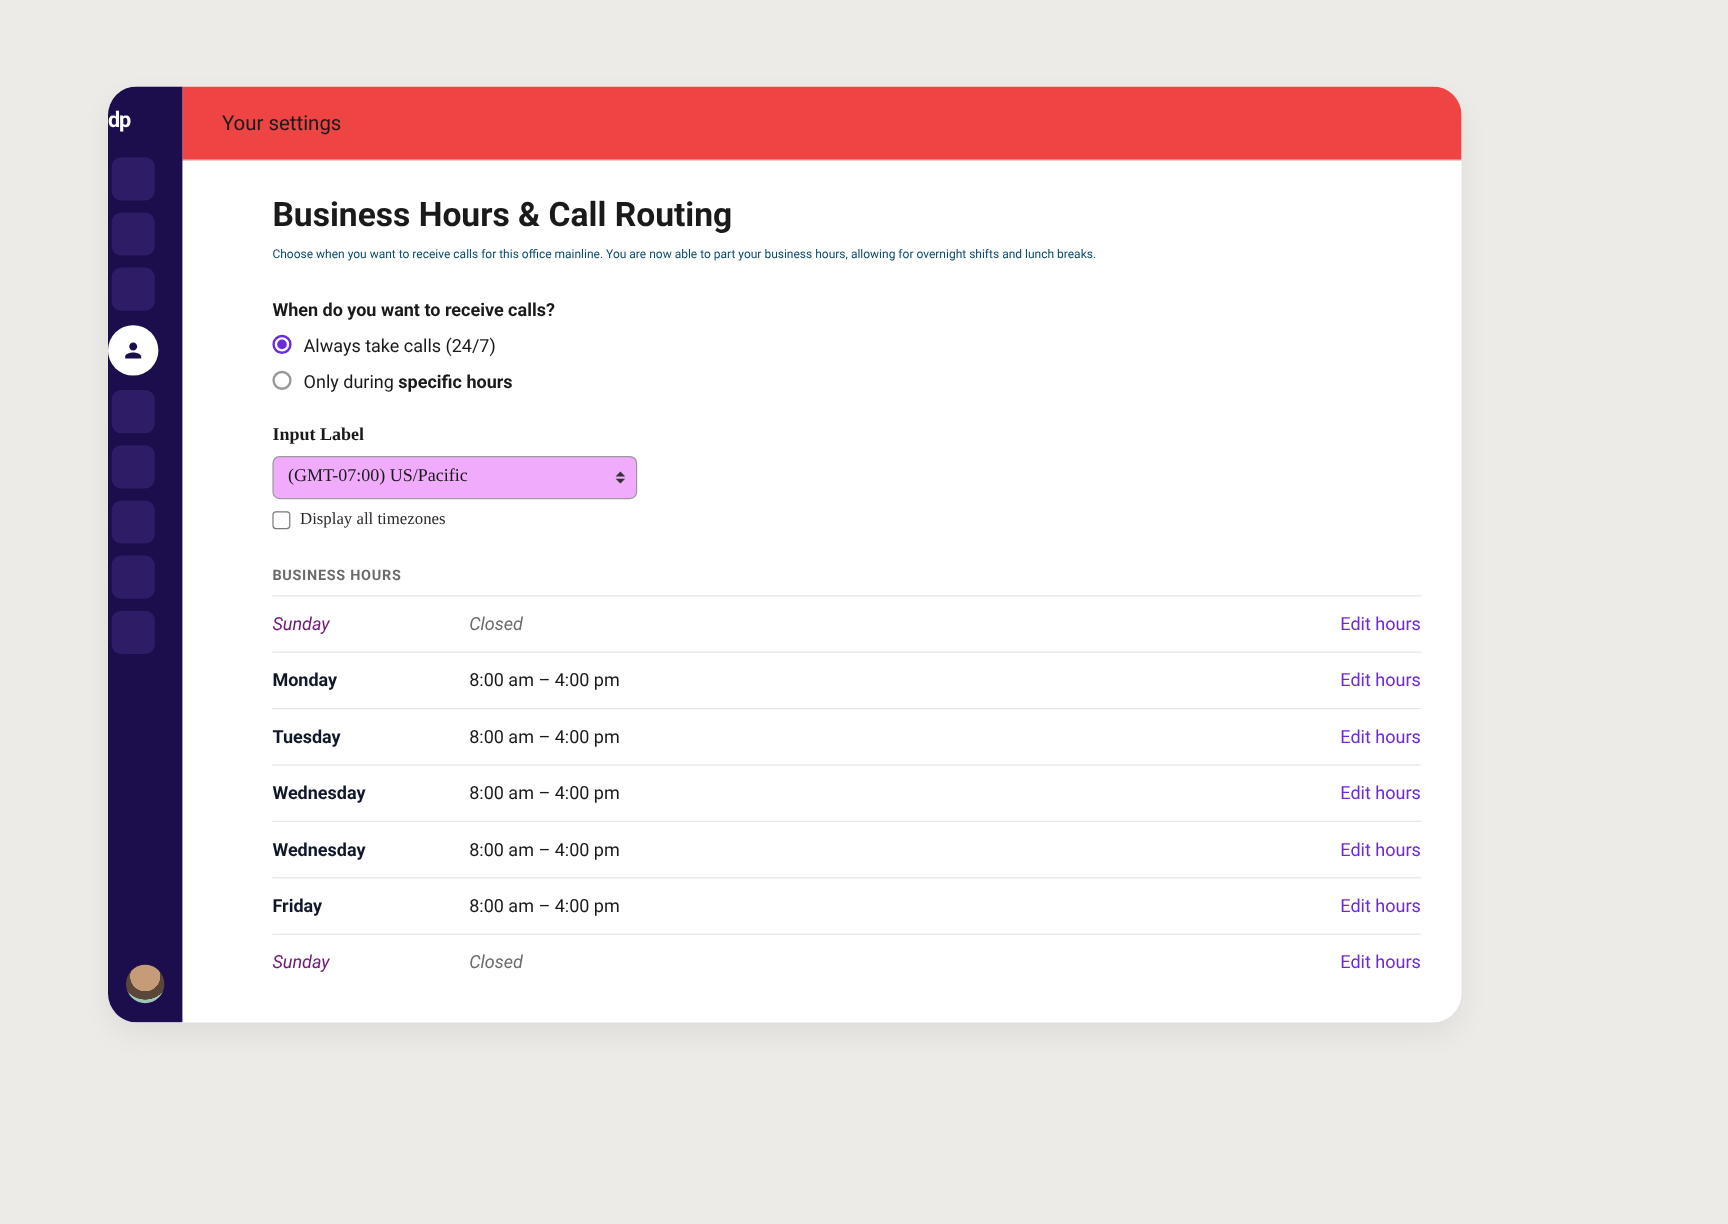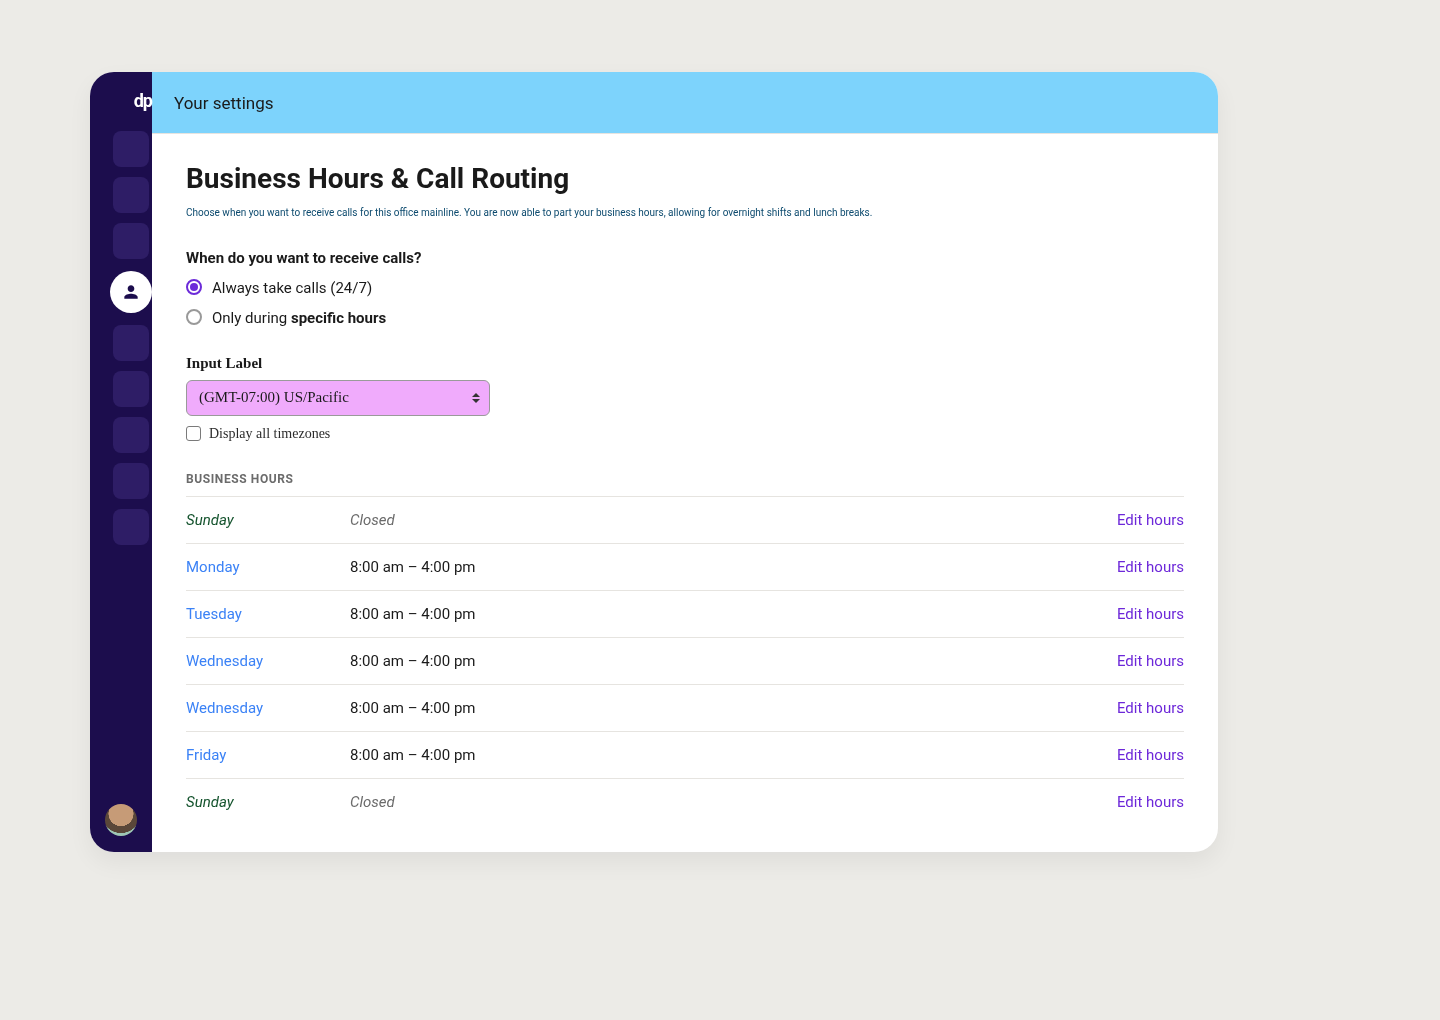--- a/index.html
+++ b/index.html
@@ -21,21 +21,21 @@
     overflow: hidden;
     box-shadow: 0 10px 25px rgba(0,0,0,0.06);
     display: flex;
   }
   .sidebar {
     width: 62px;
     height: 100%;
     background: #1c0d4d;
     display: flex;
     flex-direction: column;
-    align-items: flex-end;
+    align-items: flex-start;
     padding-top: 18px;
     position: relative;
   }
   .logo {
     color: #fff;
     font-weight: 700;
     font-size: 18px;
     letter-spacing: -1px;
     margin-bottom: 20px;
   }
@@ -73,32 +73,33 @@
     background: radial-gradient(circle at 50% 30%, #c69b77 0 45%, #5a4739 46% 70%, #9ec6b5 71% 100%);
   }
   .main {
     flex: 1;
     display: flex;
     flex-direction: column;
     height: 100%;
   }
   .topbar {
     height: 62px;
-    background: #7dd3fc;
+    background: #ef4444;
     border-bottom: 1px solid #e6e4e0;
     display: flex;
     align-items: center;
-    padding: 0 22px;
+    padding: 0 33px;
     font-size: 17px;
     color: #1a1a1a;
   }
   .content {
     flex: 1;
     overflow-y: auto;
     padding: 28px 34px 0 34px;
+    margin-left: 41px;
   }
   h1.page-title {
     font-size: 28px;
     font-weight: 700;
     margin-bottom: 10px;
   }
   .page-desc {
     font-size: 10px;
     color: #0c4a6e;
     line-height: 1.55;
@@ -188,22 +189,22 @@
   .hours-table { width: 100%; border-collapse: collapse; }
   .hours-table tr { border-top: 1px solid #e6e4e0; }
   .hours-table td {
     padding: 14px 0;
     font-size: 15px;
     vertical-align: middle;
   }
   .col-day { width: 164px; }
   .col-hours { }
   .col-action { text-align: right; width: 120px; }
-  .day-open { font-weight: 400; color: #3b82f6; }
-  .day-closed { font-style: italic; color: #14532d; font-weight: 400; }
+  .day-open { font-weight: 700; color: #0f172a; }
+  .day-closed { font-style: italic; color: #701a75; font-weight: 400; }
   .hours-open { color: #1a1a1a; }
   .hours-closed { font-style: italic; color: #6b6b6b; }
   .edit-link { color: #6d28d9; cursor: pointer; font-size: 15px; }
 </style>
 </head>
 <body>
 
 <div class="app-shell">
 
   <div class="sidebar">

